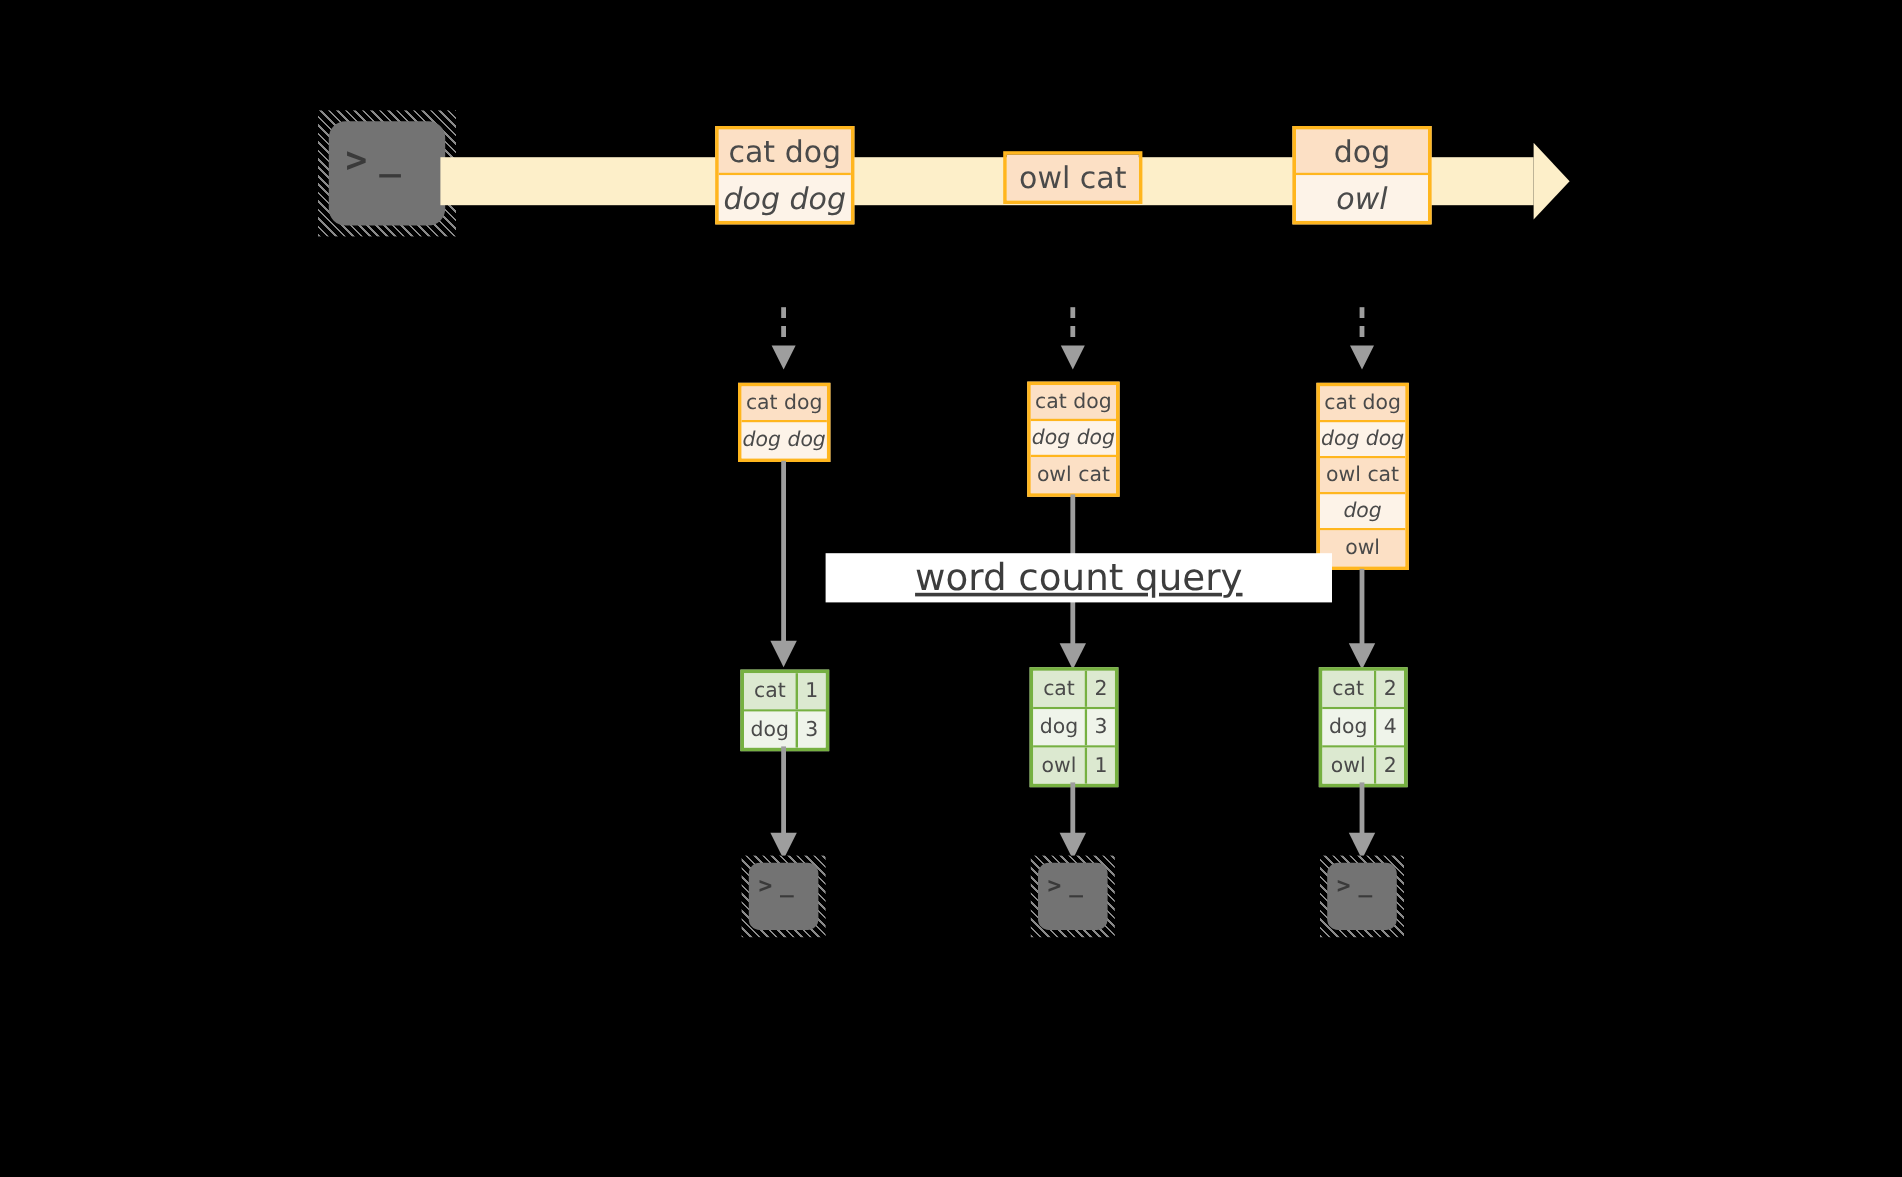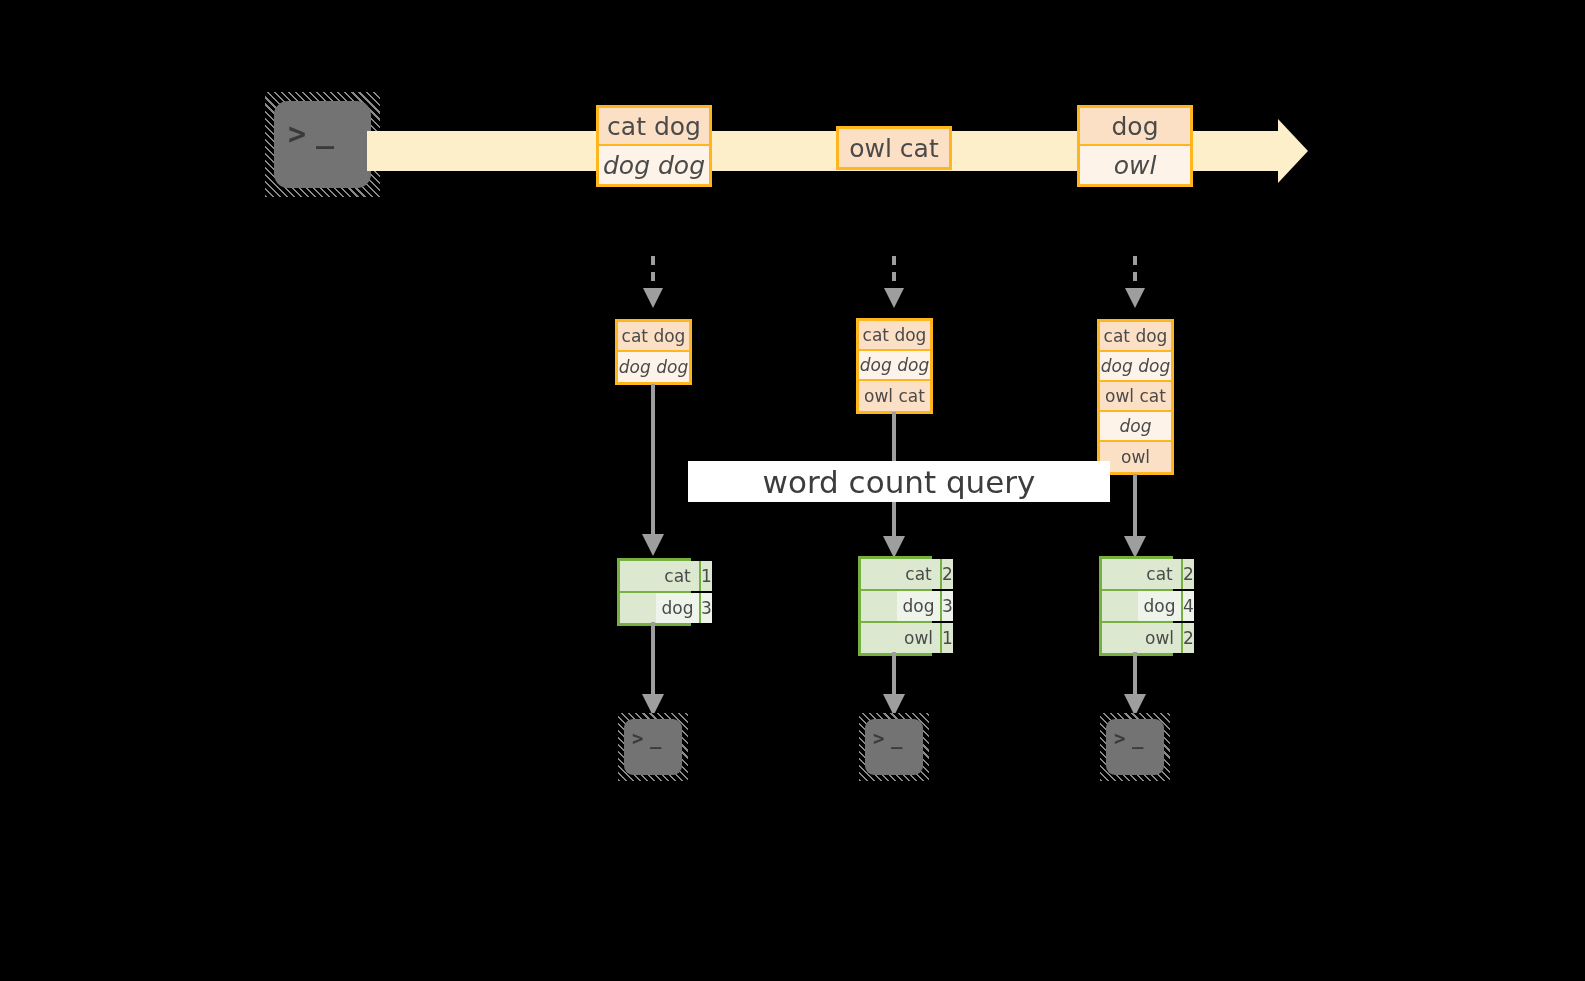--- a/index.html
+++ b/index.html
@@ -95,21 +95,20 @@
     box-sizing: border-box;
     border: 3px solid #76B041;
     display: flex;
     flex-direction: column;
     background: #DCE9D0;
   }
   .kv-row {
     display: flex;
     height: 30px;
     border-bottom: 2px solid #76B041;
-    padding-left: 36px;
   }
   .kv-row:last-child { border-bottom: none; }
   .kv-row.alt .kv-key, .kv-row.alt .kv-val { background: #EFF4EA; }
   .kv-key, .kv-val {
     box-sizing: border-box;
     display: flex;
     align-items: center;
     justify-content: center;
     font-size: 17px;
     color: #4a4a4a;
@@ -148,20 +147,21 @@
 
   
   .query-label {
     position: absolute;
     background: #FFFFFF;
     display: flex;
     align-items: center;
     justify-content: center;
     color: #3d3d3d;
     font-size: 31px;
+    text-decoration: underline;
   }
 </style>
 </head>
 <body>
 
 <div id="canvas">
 
   <div class="term" style="left:265px; top:92px; width:115px; height:105px;">
     <div class="hatch"></div>
     <div class="plate" style="left:9px; top:9px; width:97px; height:87px; border-radius:14px;"></div>

